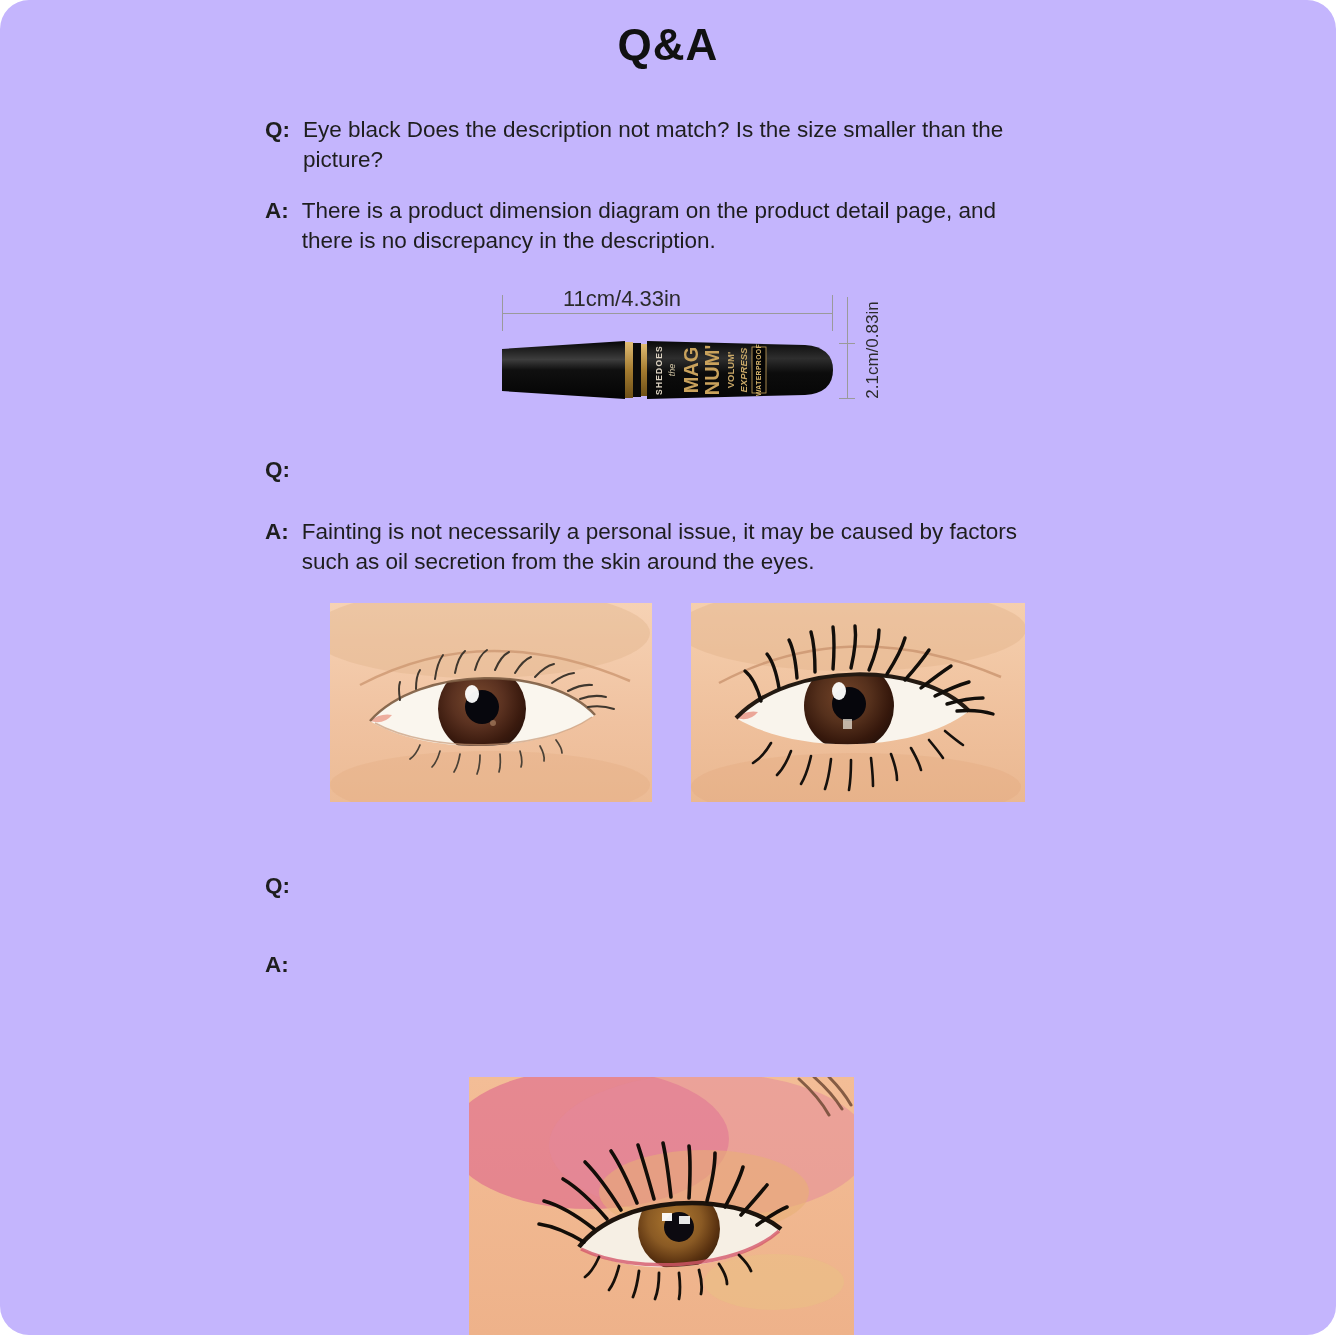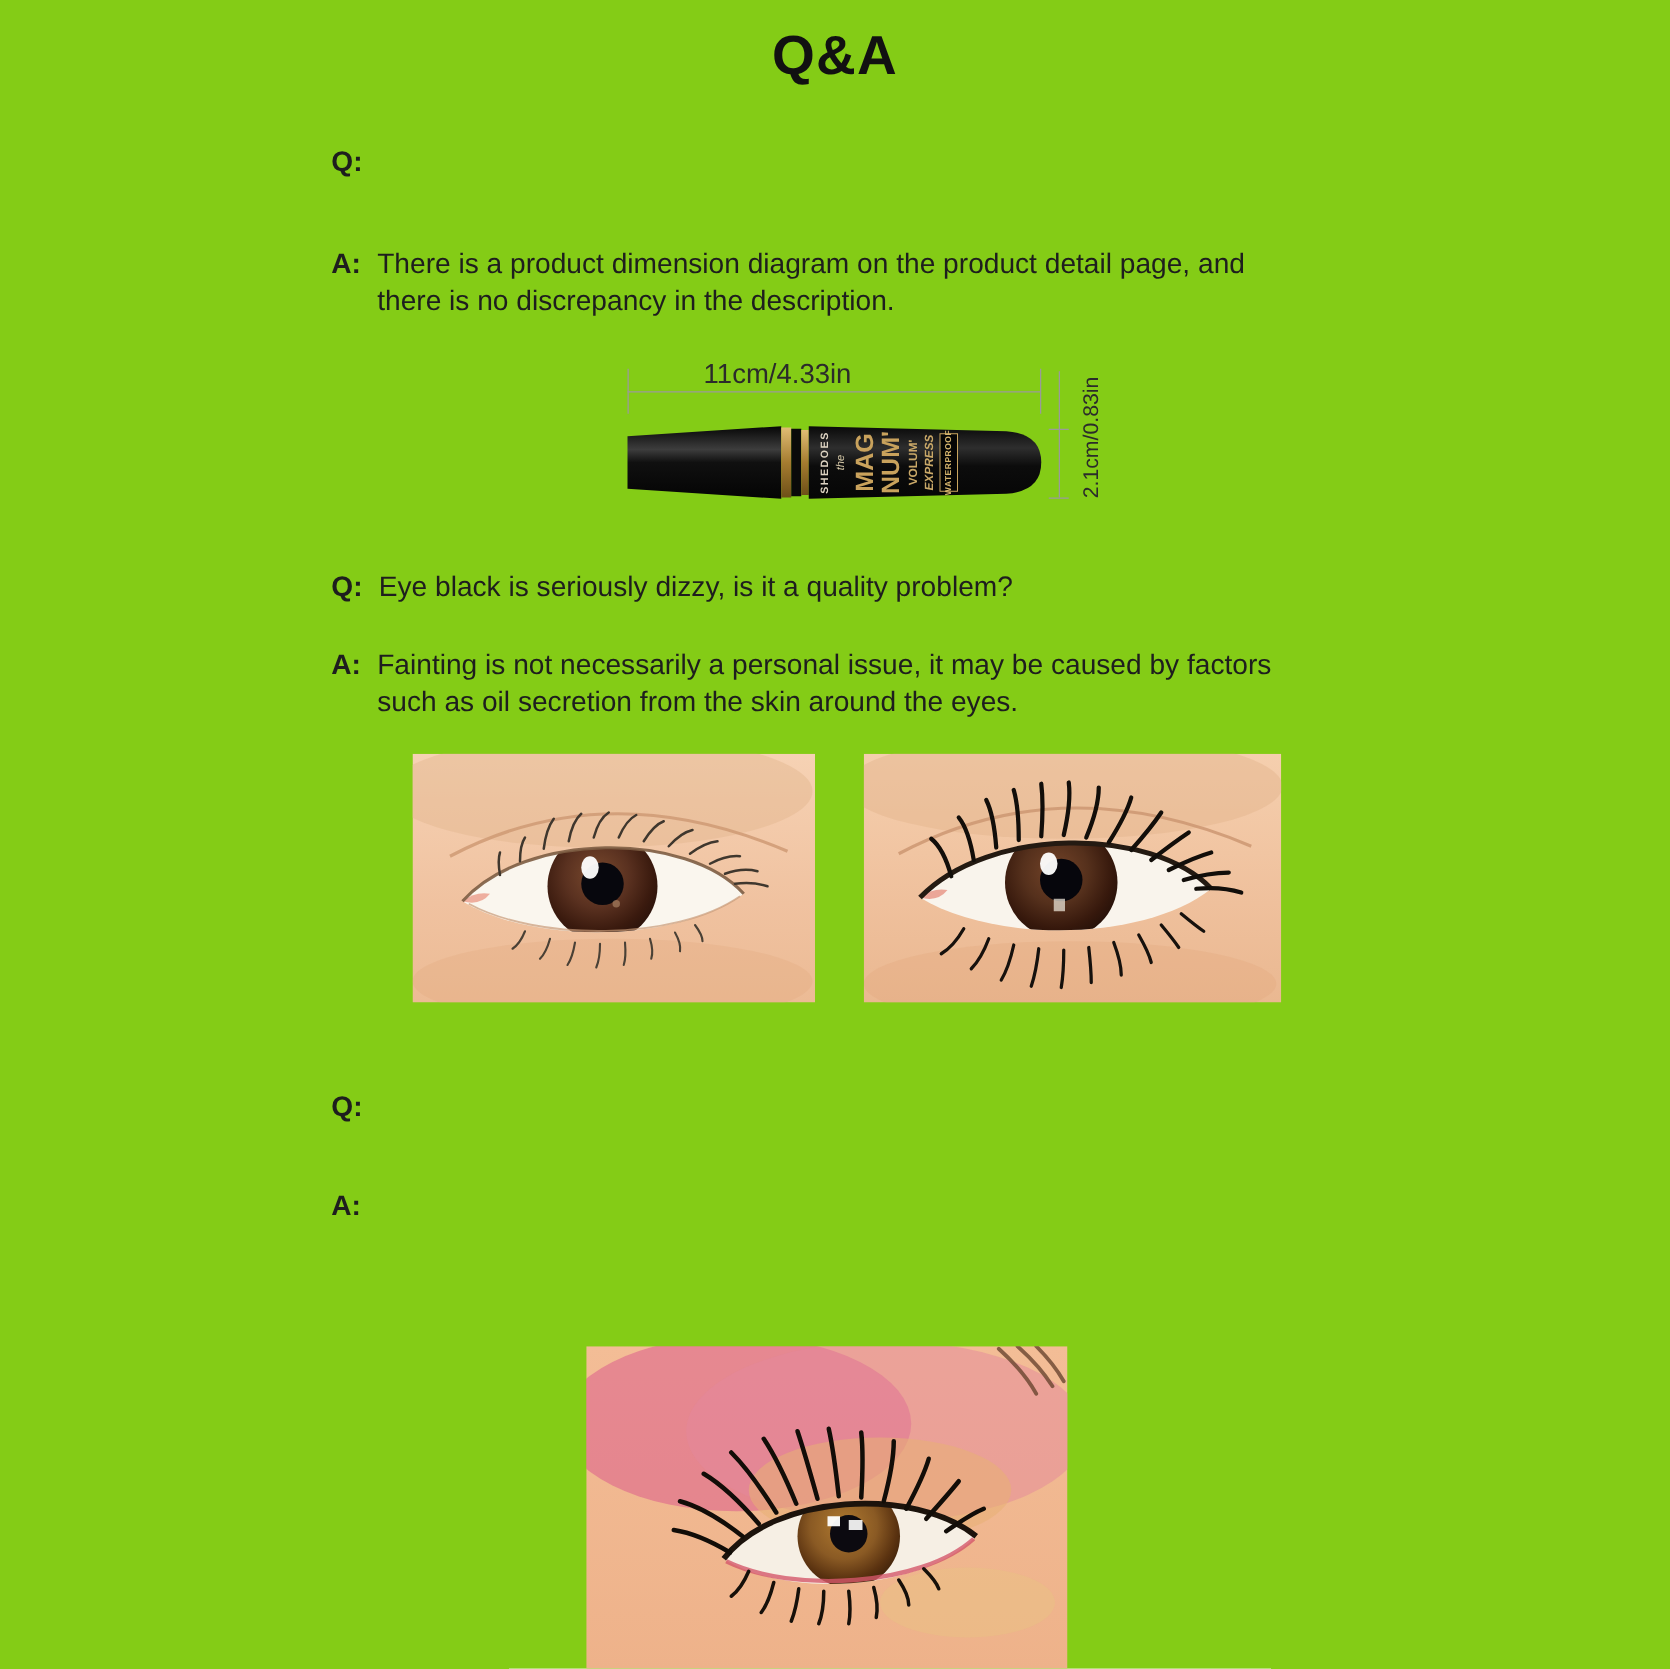--- a/index.html
+++ b/index.html
@@ -1,18 +1,18 @@
 <!DOCTYPE html>
 <html><head>
 <meta charset="utf-8">
 <style>
   html,body { margin:0; padding:0; background:#ffffff; }
   .page {
-    position:relative; width:1336px; height:1335px; background:#84cc16;
-    font-family:"Liberation Sans", sans-serif; color:#1f1f1f; overflow:hidden;
+    position:relative; width:1336px; height:1335px; background:#c4b5fd;
+    font-family:"Liberation Sans", sans-serif; color:#1f1f1f; overflow:hidden;border-radius:29px;
   }
   .title {
     position:absolute; top:20px; left:0; width:100%; text-align:center;
     font-size:44px; font-weight:700; letter-spacing:1px; color:#111;
   }
   .qa-row {
     position:absolute; left:265px; width:835px; display:flex; gap:13px;
     font-size:22.5px; line-height:29.5px; color:#1e1e1e;
   }
   .qa-marker { font-weight:700; flex:0 0 auto; }
@@ -38,20 +38,22 @@
 </style>
 </head>
 <body>
 
 <div class="page">
 
   <div class="title">Q&amp;A</div>
 
   <div class="qa-row" style="top:115px">
     <span class="qa-marker">Q:</span>
+    <div class="qa-text">Eye black Does the description not match? Is the size smaller than the
+picture?</div>
   </div>
   <div class="qa-row" style="top:196px">
     <span class="qa-marker">A:</span>
     <div class="qa-text">There is a product dimension diagram on the product detail page, and
 there is no discrepancy in the description.</div>
   </div>
 
   <div class="diagram">
     <div class="dim-label-h">11cm/4.33in</div>
     <div class="dim-hline"></div>
@@ -93,21 +95,20 @@
       <text x="214" y="32" transform="rotate(-90 214 32)" text-anchor="middle" dominant-baseline="middle" font-size="20" font-weight="bold" fill="#c9a25c">NUM'</text>
       <text x="231" y="32" transform="rotate(-90 231 32)" text-anchor="middle" dominant-baseline="middle" font-size="9.5" font-weight="bold" fill="#c9a868">VOLUM'</text>
       <text x="244" y="32" transform="rotate(-90 244 32)" text-anchor="middle" dominant-baseline="middle" font-size="9.5" font-style="italic" font-weight="bold" fill="#c9a868">EXPRESS</text>
       <rect x="252" y="9" width="14" height="46" fill="#050505" stroke="#caa55e" stroke-width="0.8"></rect>
       <text x="259" y="32" transform="rotate(-90 259 32)" text-anchor="middle" dominant-baseline="middle" font-size="6.8" font-weight="bold" letter-spacing="0.4" fill="#d8b66e">WATERPROOF</text>
     </svg>
   </div>
 
   <div class="qa-row" style="top:455px">
     <span class="qa-marker">Q:</span>
-    <div class="qa-text">Eye black is seriously dizzy, is it a quality problem?</div>
   </div>
   <div class="qa-row" style="top:517px">
     <span class="qa-marker">A:</span>
     <div class="qa-text">Fainting is not necessarily a personal issue, it may be caused by factors
 such as oil secretion from the skin around the eyes.</div>
   </div>
 
   <div class="photo" style="left:330px; top:603px">
     <svg width="322" height="199" viewBox="0 0 322 199">
       <defs>

